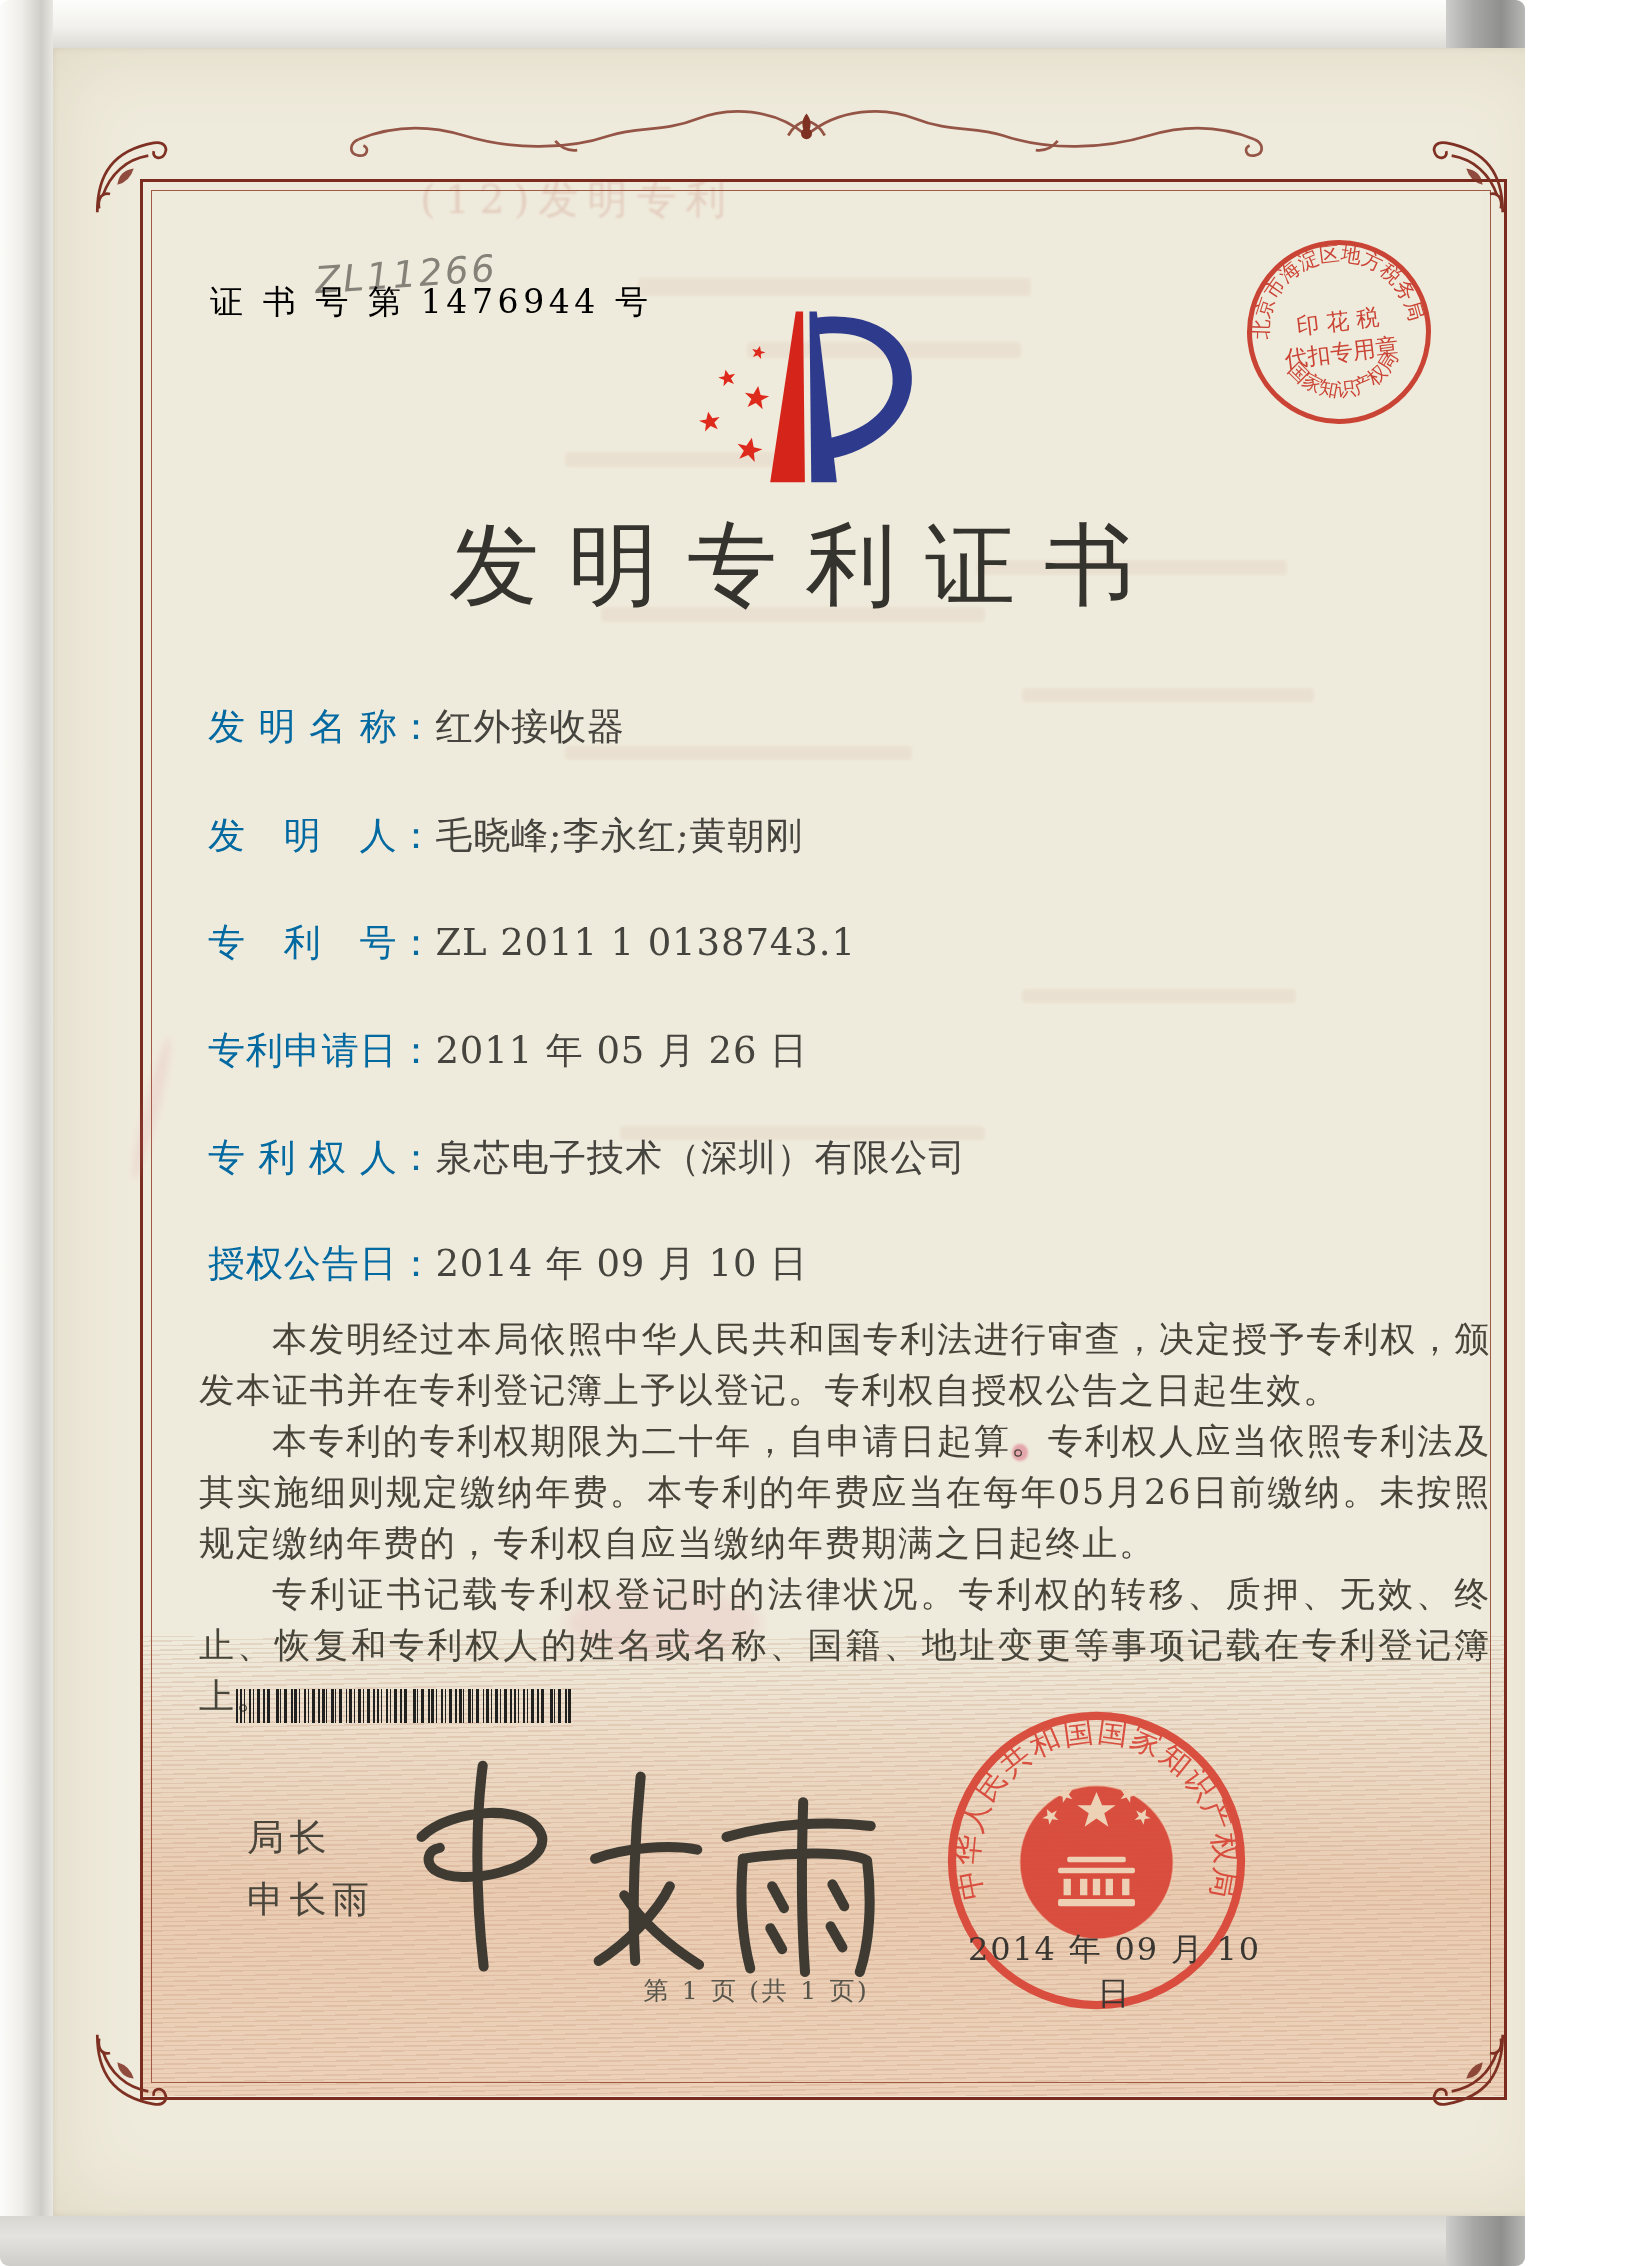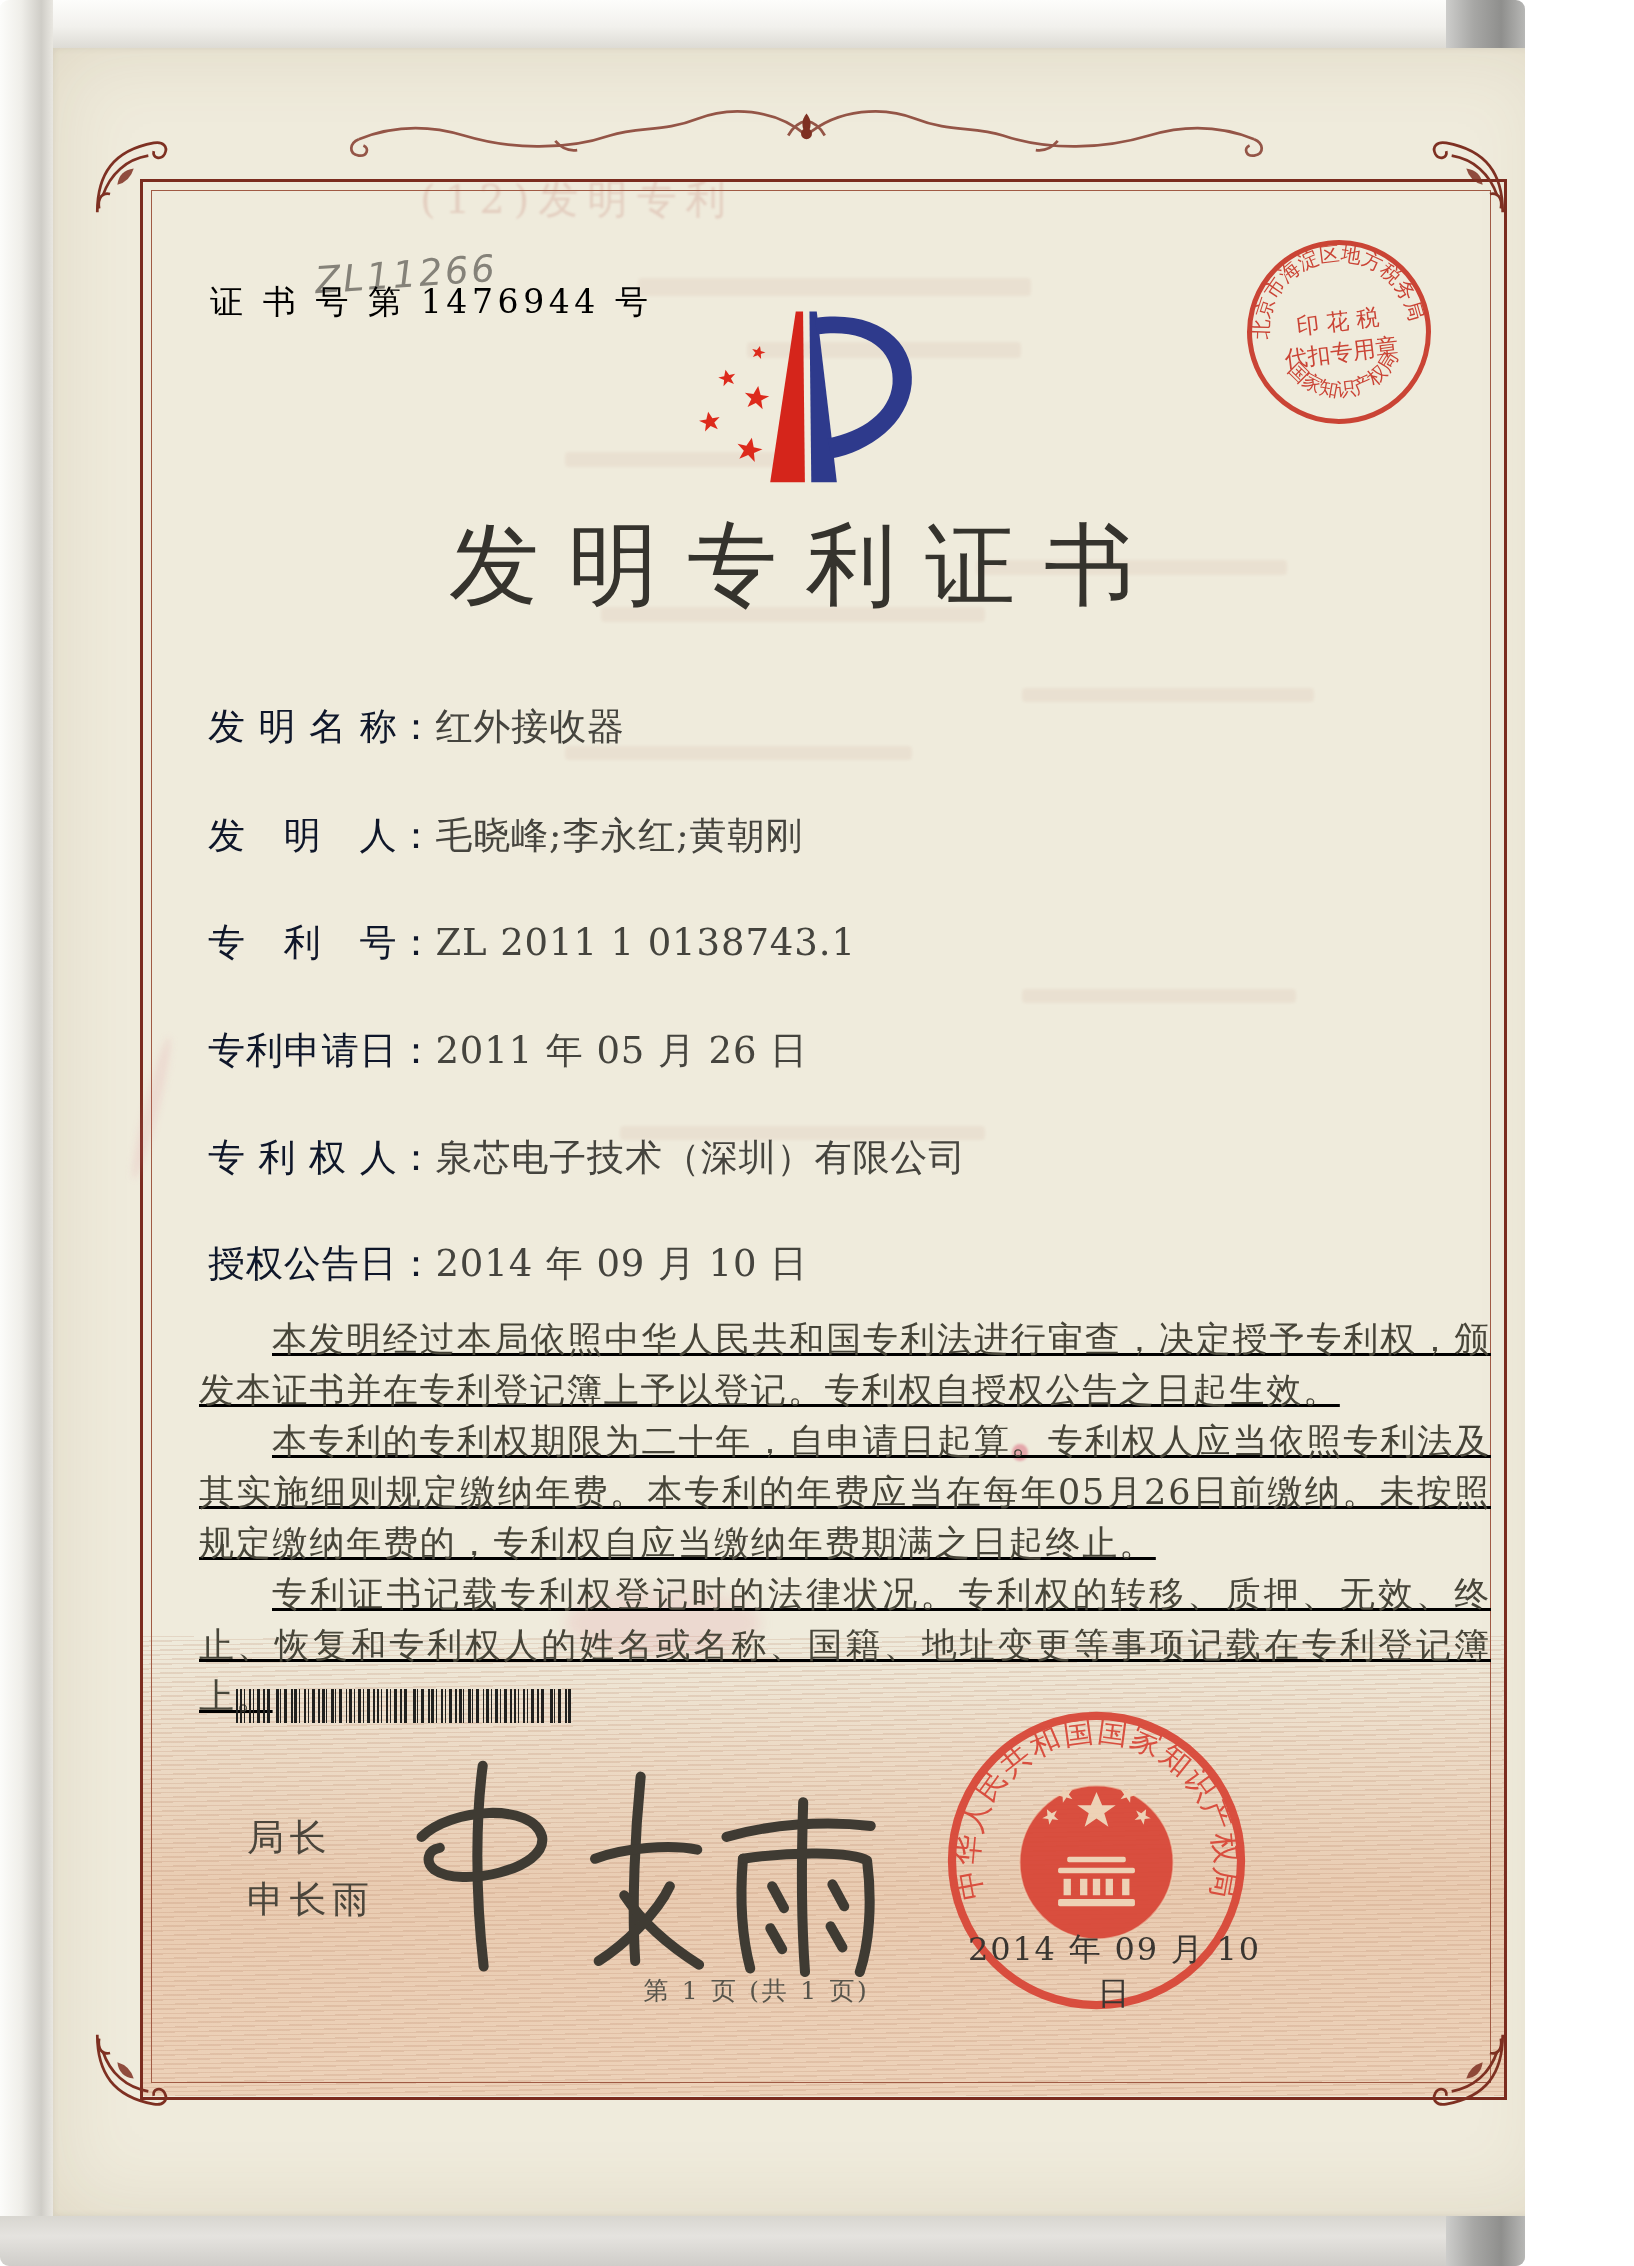--- a/index.html
+++ b/index.html
@@ -26,22 +26,22 @@
   
   .abs{position:absolute;z-index:5;}
   .handwritten{left:262px;top:205px;font-family:"DejaVu Sans","Liberation Sans",sans-serif;
     font-size:37px;color:#7a776f;letter-spacing:2.7px;transform:rotate(-4deg);opacity:.9;font-style:italic;}
   .certno{left:157px;top:232px;font-size:33px;letter-spacing:4.6px;color:#000000;}
   .bleed-text{left:367px;top:124px;font-size:40px;letter-spacing:9.1px;color:#c98d80;opacity:.30;filter:blur(0.9px);z-index:2;}
   .bleed-bar{position:absolute;background:#b06a5a;opacity:.08;filter:blur(1.8px);border-radius:3.7px;z-index:2;}
   .title{left:376px;top:457px;font-size:90px;letter-spacing:29px;color:#35332d;white-space:nowrap;margin-left:20px;}
   .field{position:absolute;left:155px;font-size:37px;color:#45443e;white-space:nowrap;letter-spacing:0.9px;z-index:5;}
   .f1{top:654px}.f2{top:763px}.f3{top:870px}.f4{top:978px}.f5{top:1085px}.f6{top:1191px}
-  .flabel{color:#0f172a;}
-  .paras{left:146px;top:1266px;width:1292px;text-decoration:underline;}
+  .flabel{color:#0369a1;}
+  .paras{left:146px;top:1266px;width:1292px;}
   .paras p{margin:0;font-size:35px;line-height:51px;color:#474539;letter-spacing:1.8px;
            text-indent:73px;text-align:justify;}
   .barcode{left:183px;top:1641px;width:335px;height:34px;z-index:5;
     background:repeating-linear-gradient(90deg,
       #20201e 0 1.8px,transparent 1.8px 3.7px,#20201e 3.7px 6.4px,transparent 6.4px 8.2px,
       #20201e 8.2px 9.1px,transparent 9.1px 12.8px,#20201e 12.8px 15.5px,transparent 15.5px 17px,
       #20201e 17px 18px,transparent 18px 21px,#20201e 21px 24px,transparent 24px 27.4px);}
   .officer-title{left:194px;top:1765px;font-size:37px;color:#4b463c;letter-spacing:5.5px;z-index:5;}
   .officer-name{left:194px;top:1827px;font-size:37px;color:#4b463c;letter-spacing:5.5px;z-index:5;}
   .signature{left:343px;top:1701px;z-index:5;}

